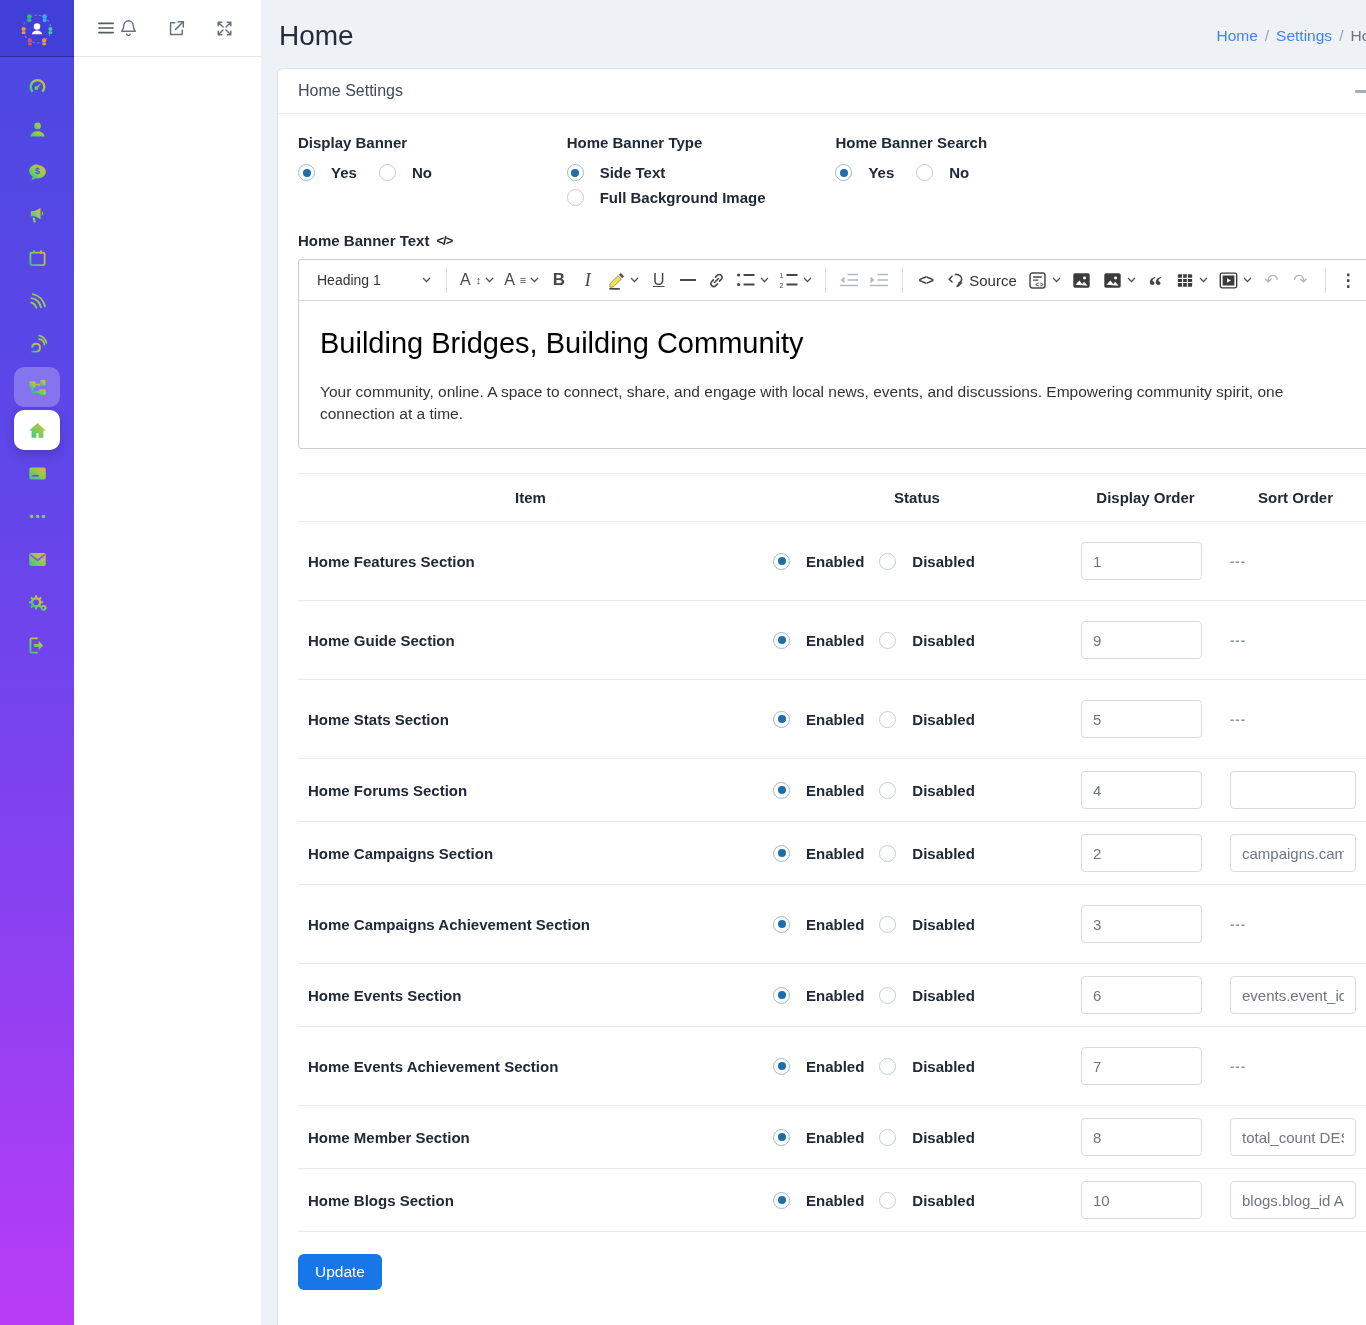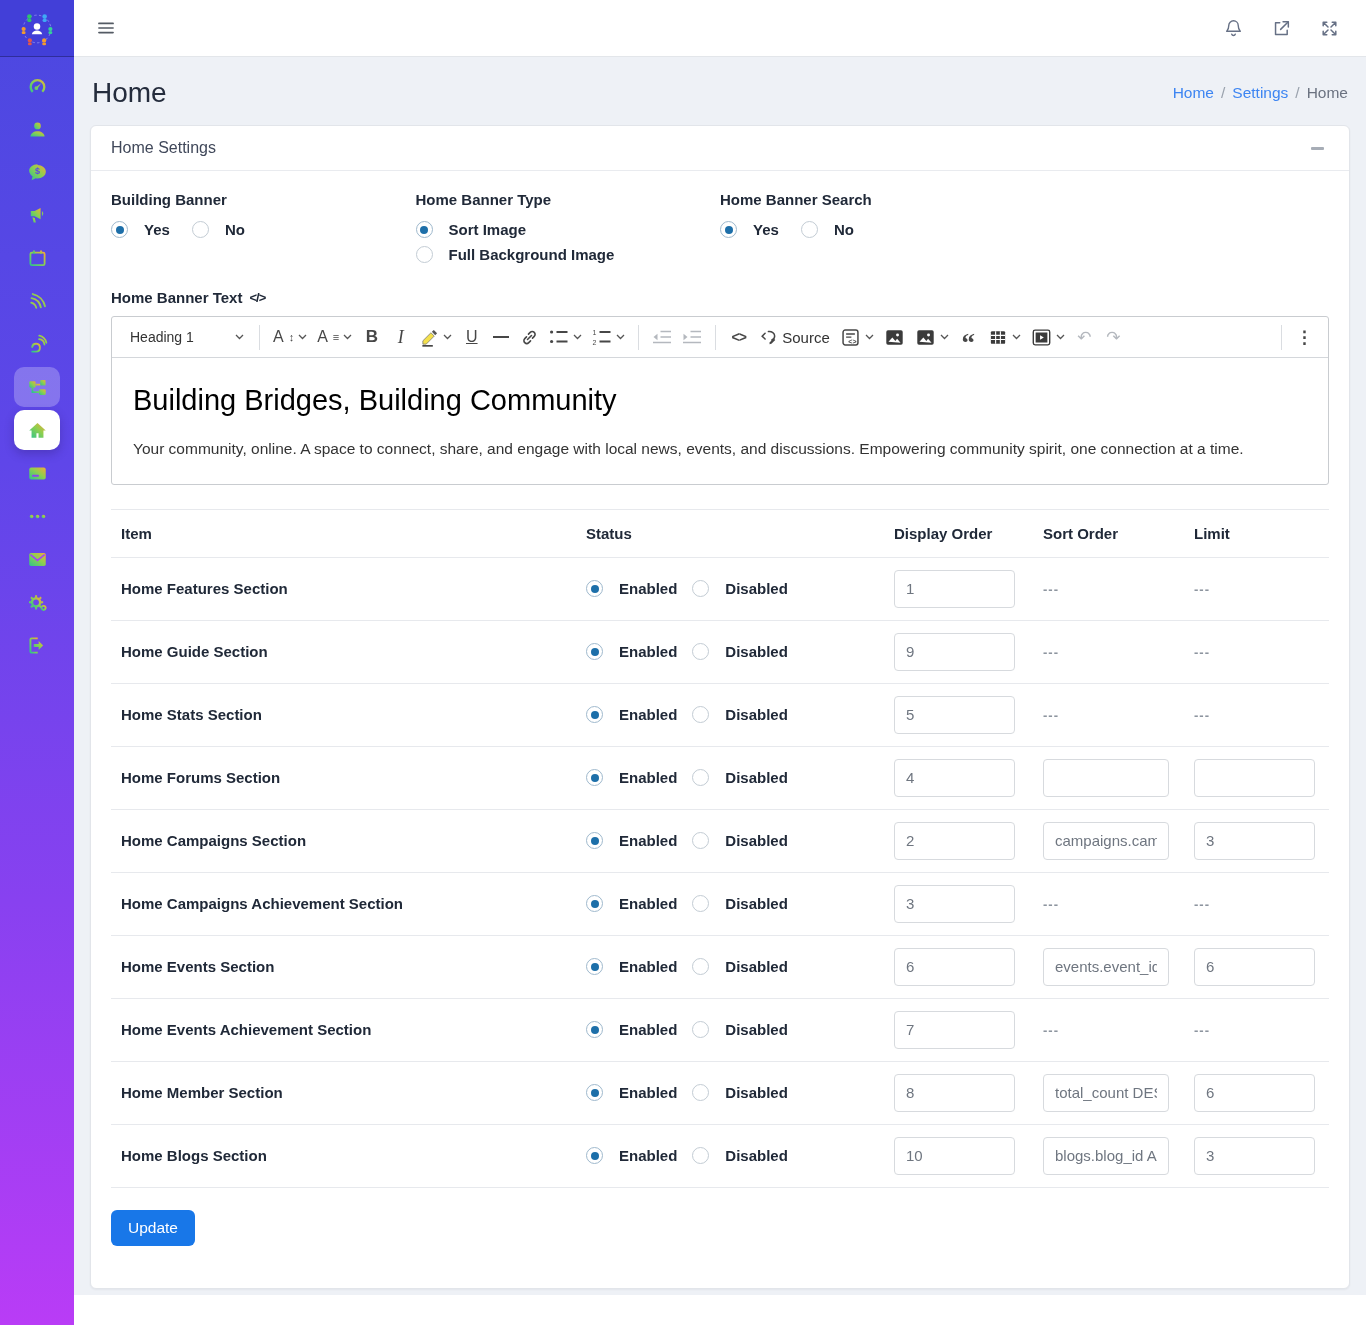--- a/index.html
+++ b/index.html
@@ -23,21 +23,21 @@
   .nav { padding-top:9px; display:flex; flex-direction:column; align-items:center; }
   .nav-item {
     width:46px; height:40px; margin-bottom:3px; border-radius:10px;
     display:flex; align-items:center; justify-content:center; cursor:pointer;
   }
   .nav-item svg { width:23px; height:23px; }
   .nav-item.semi { background:rgba(255,255,255,.25); }
   .nav-item.active { background:#ffffff; box-shadow:0 4px 10px rgba(30,20,80,.25); }
 
   
-  .main { flex:1; display:flex; flex-direction:column; min-width:0; }
+  .main { flex:1; display:flex; flex-direction:row; min-width:0; }
   .topbar {
     height:57px; flex:none; background:#fff; display:flex; align-items:center;
     padding:0 26px 0 20px; border-bottom:1px solid #e3e6ea;
   }
   .hamburger { width:24px; height:24px; display:flex; align-items:center; justify-content:center; cursor:pointer; }
   .topbar-right { margin-left:auto; display:flex; align-items:center; gap:27px; }
   .tb-icon { cursor:pointer; display:flex; }
 
   .content { background:#eef1f6; padding:14px 16px 6px; }
   .page-head { display:flex; align-items:center; justify-content:space-between; padding:6px 2px 16px; }
@@ -99,21 +99,21 @@
   .g-kebab { font-size:17px; font-weight:700; }
   .source-label { font-size:15px; color:#333; }
 
   .editor-content { padding:16px 21px 24px; cursor:text; }
   .ed-h1 { font-size:29px; font-weight:500; color:#000000; margin:10px 0 0; }
   .ed-p { font-size:15.5px; color:#333; margin:21px 0 0; line-height:1.4; }
 
   
   .settings-table { width:100%; border-collapse:collapse; margin-top:24px; table-layout:fixed; }
   .settings-table th {
-    font-size:15px; font-weight:700; color:#202938; text-align:left;
+    font-size:15px; font-weight:700; color:#202938; text-align:center;
     padding:15px 10px; border-top:1px solid #e7e9ed; border-bottom:1px solid #e7e9ed;
   }
   .settings-table td { padding:12px 10px; border-bottom:1px solid #e7e9ed; vertical-align:middle; }
   .item-cell { font-size:15px; font-weight:700; color:#202938;margin-top:36px; }
   .status-cell { display:flex; gap:15px; align-items:center; }
   .num-input {
     width:121px; height:38px; border:1px solid #d7dade; border-radius:4px; padding:0 11px;
     font-size:15px; color:#6f7680; font-family:inherit; background:#fff; outline:none;
     white-space:nowrap; overflow:hidden;
   }
@@ -321,38 +321,38 @@
           <span>Home Settings</span>
           <span class="collapse-btn">
             <span class="collapse-dash"></span>
           </span>
         </div>
 
         <div class="card-body">
 
           <div class="groups" id="radio-groups">
               <div class="group">
-                <div class="group-label">Building Banner</div>
+                <div class="group-label">Display Banner</div>
                 <div class="options">
                   <label class="opt">
                     <span class="radio checked"></span>
                     <span class="opt-label">Yes</span>
                   </label>
                   <label class="opt">
                     <span class="radio"></span>
                     <span class="opt-label">No</span>
                   </label>
                 </div>
               </div>
               <div class="group">
                 <div class="group-label">Home Banner Type</div>
                 <div class="options">
                   <label class="opt">
                     <span class="radio checked"></span>
-                    <span class="opt-label">Sort Image</span>
+                    <span class="opt-label">Side Text</span>
                   </label>
                   <label class="opt">
                     <span class="radio"></span>
                     <span class="opt-label">Full Background Image</span>
                   </label>
                 </div>
               </div>
               <div class="group">
                 <div class="group-label">Home Banner Search</div>
                 <div class="options">

